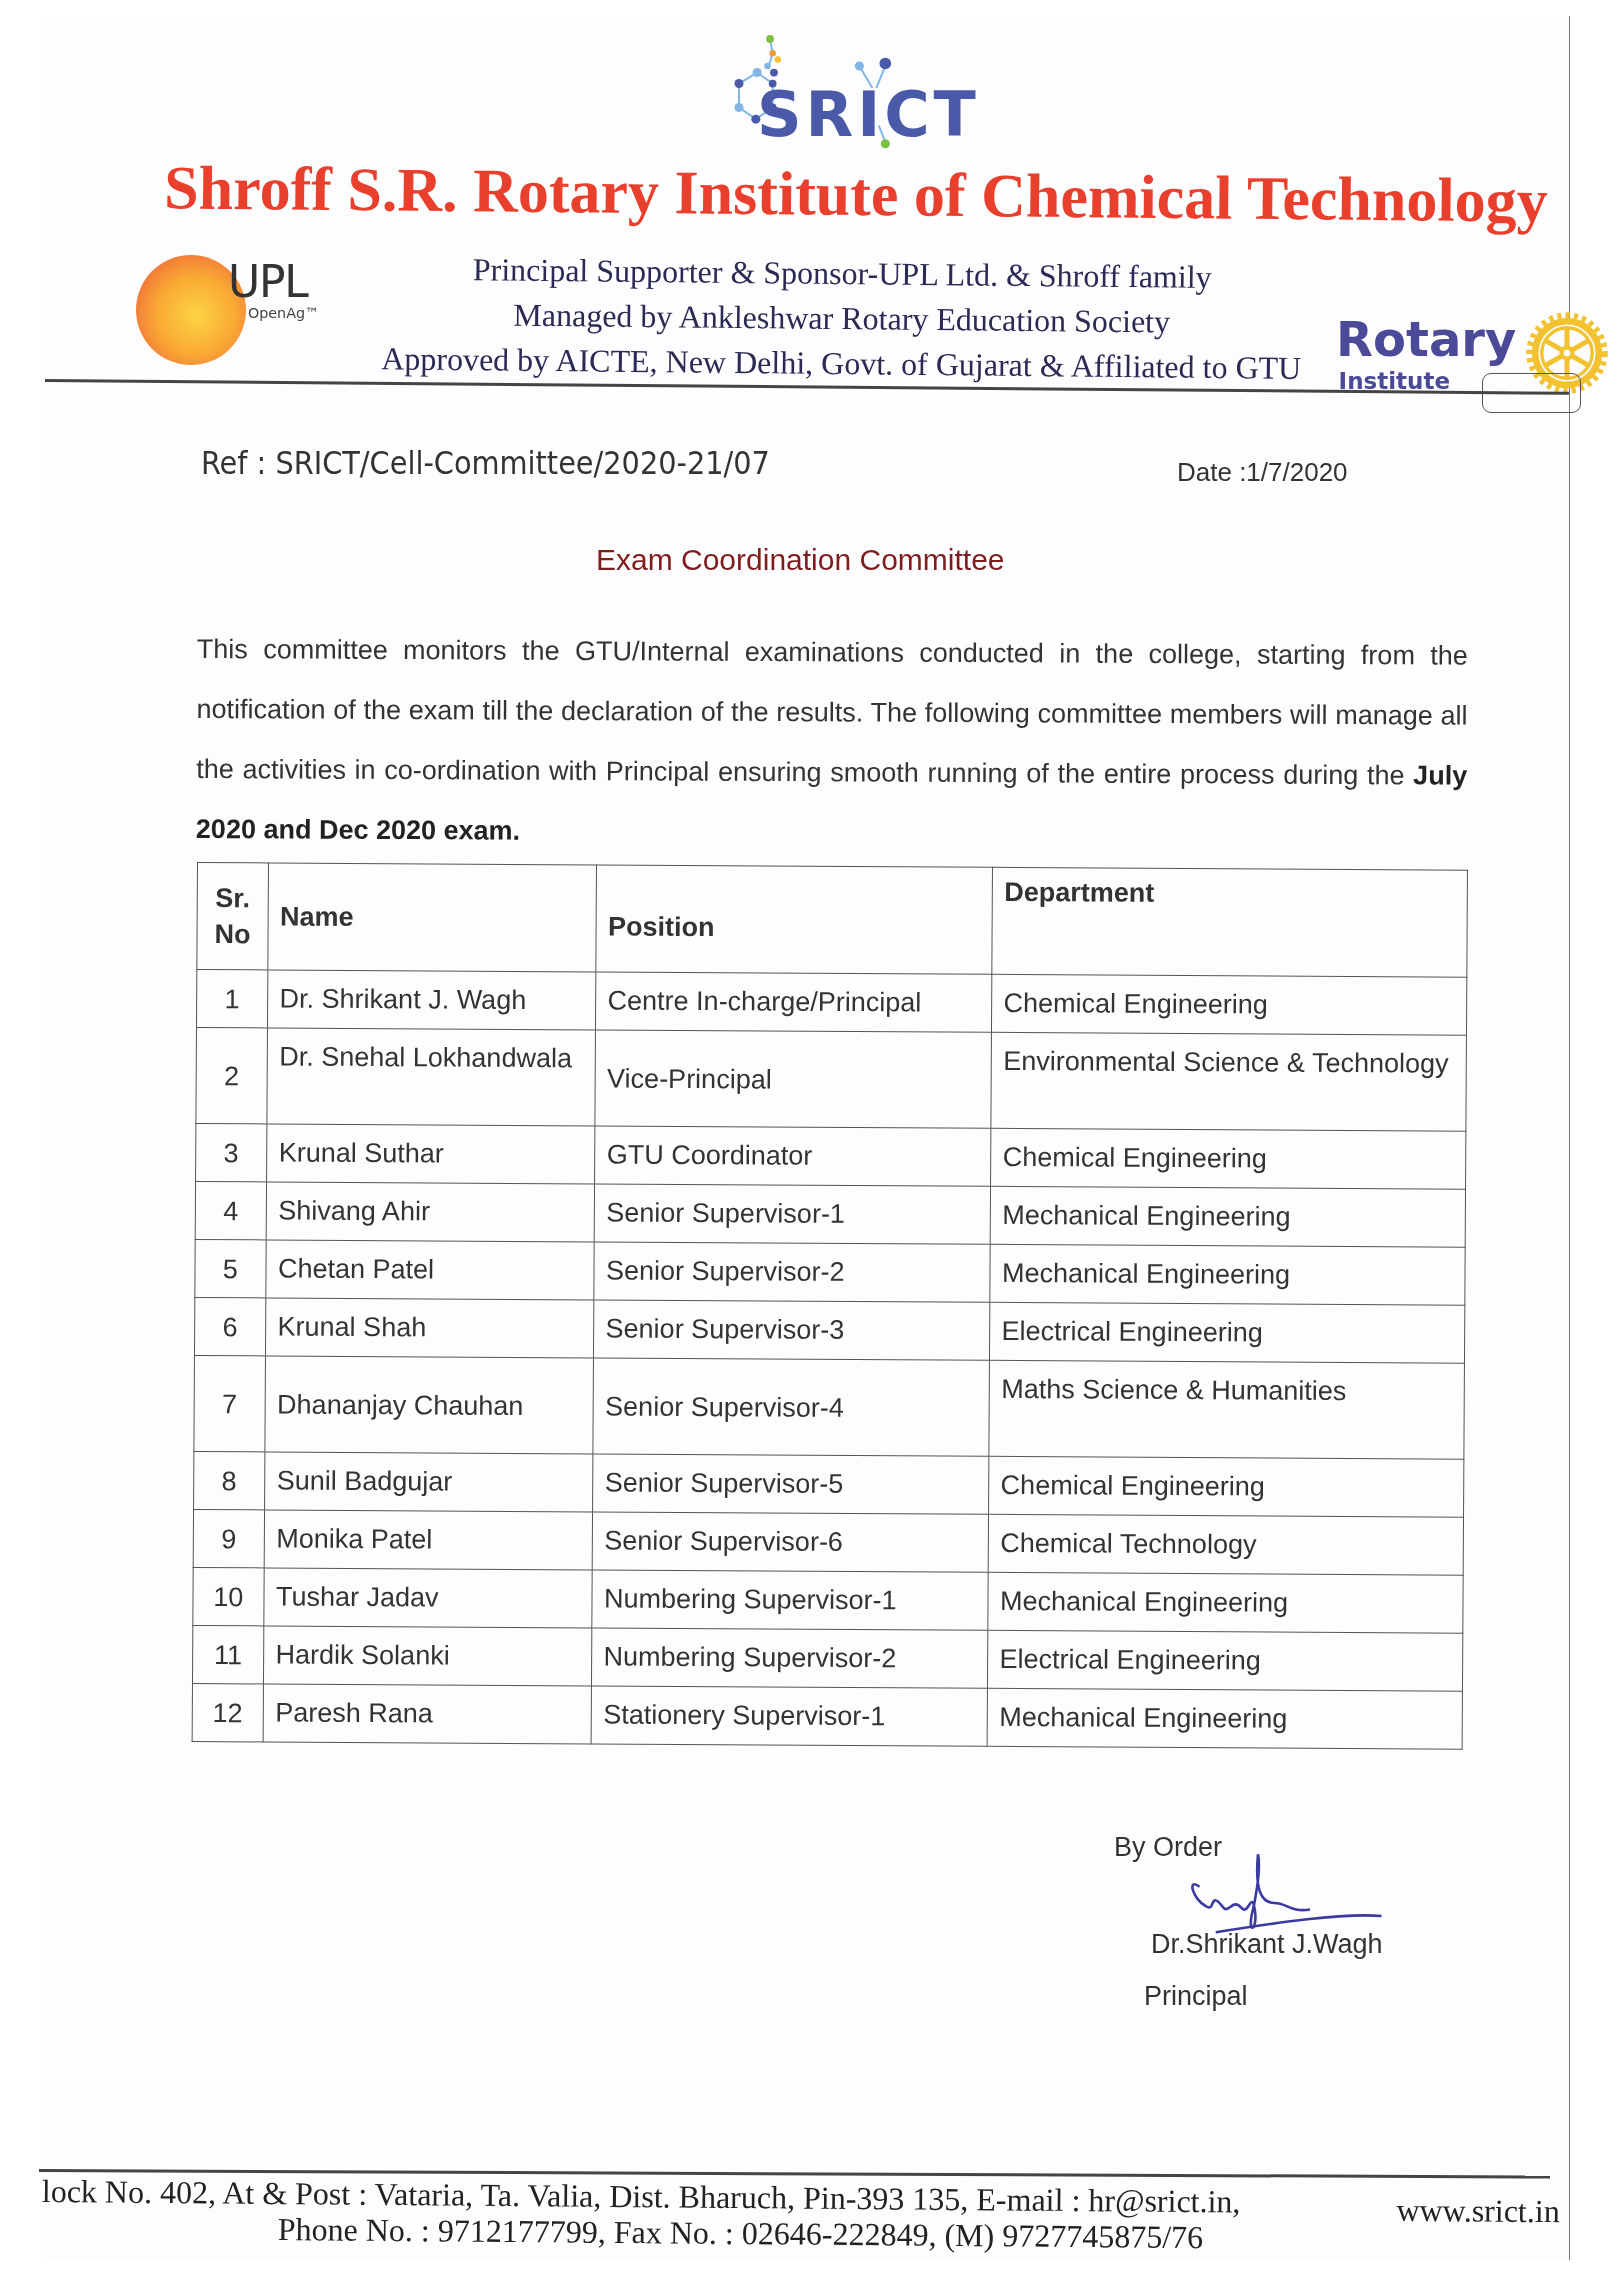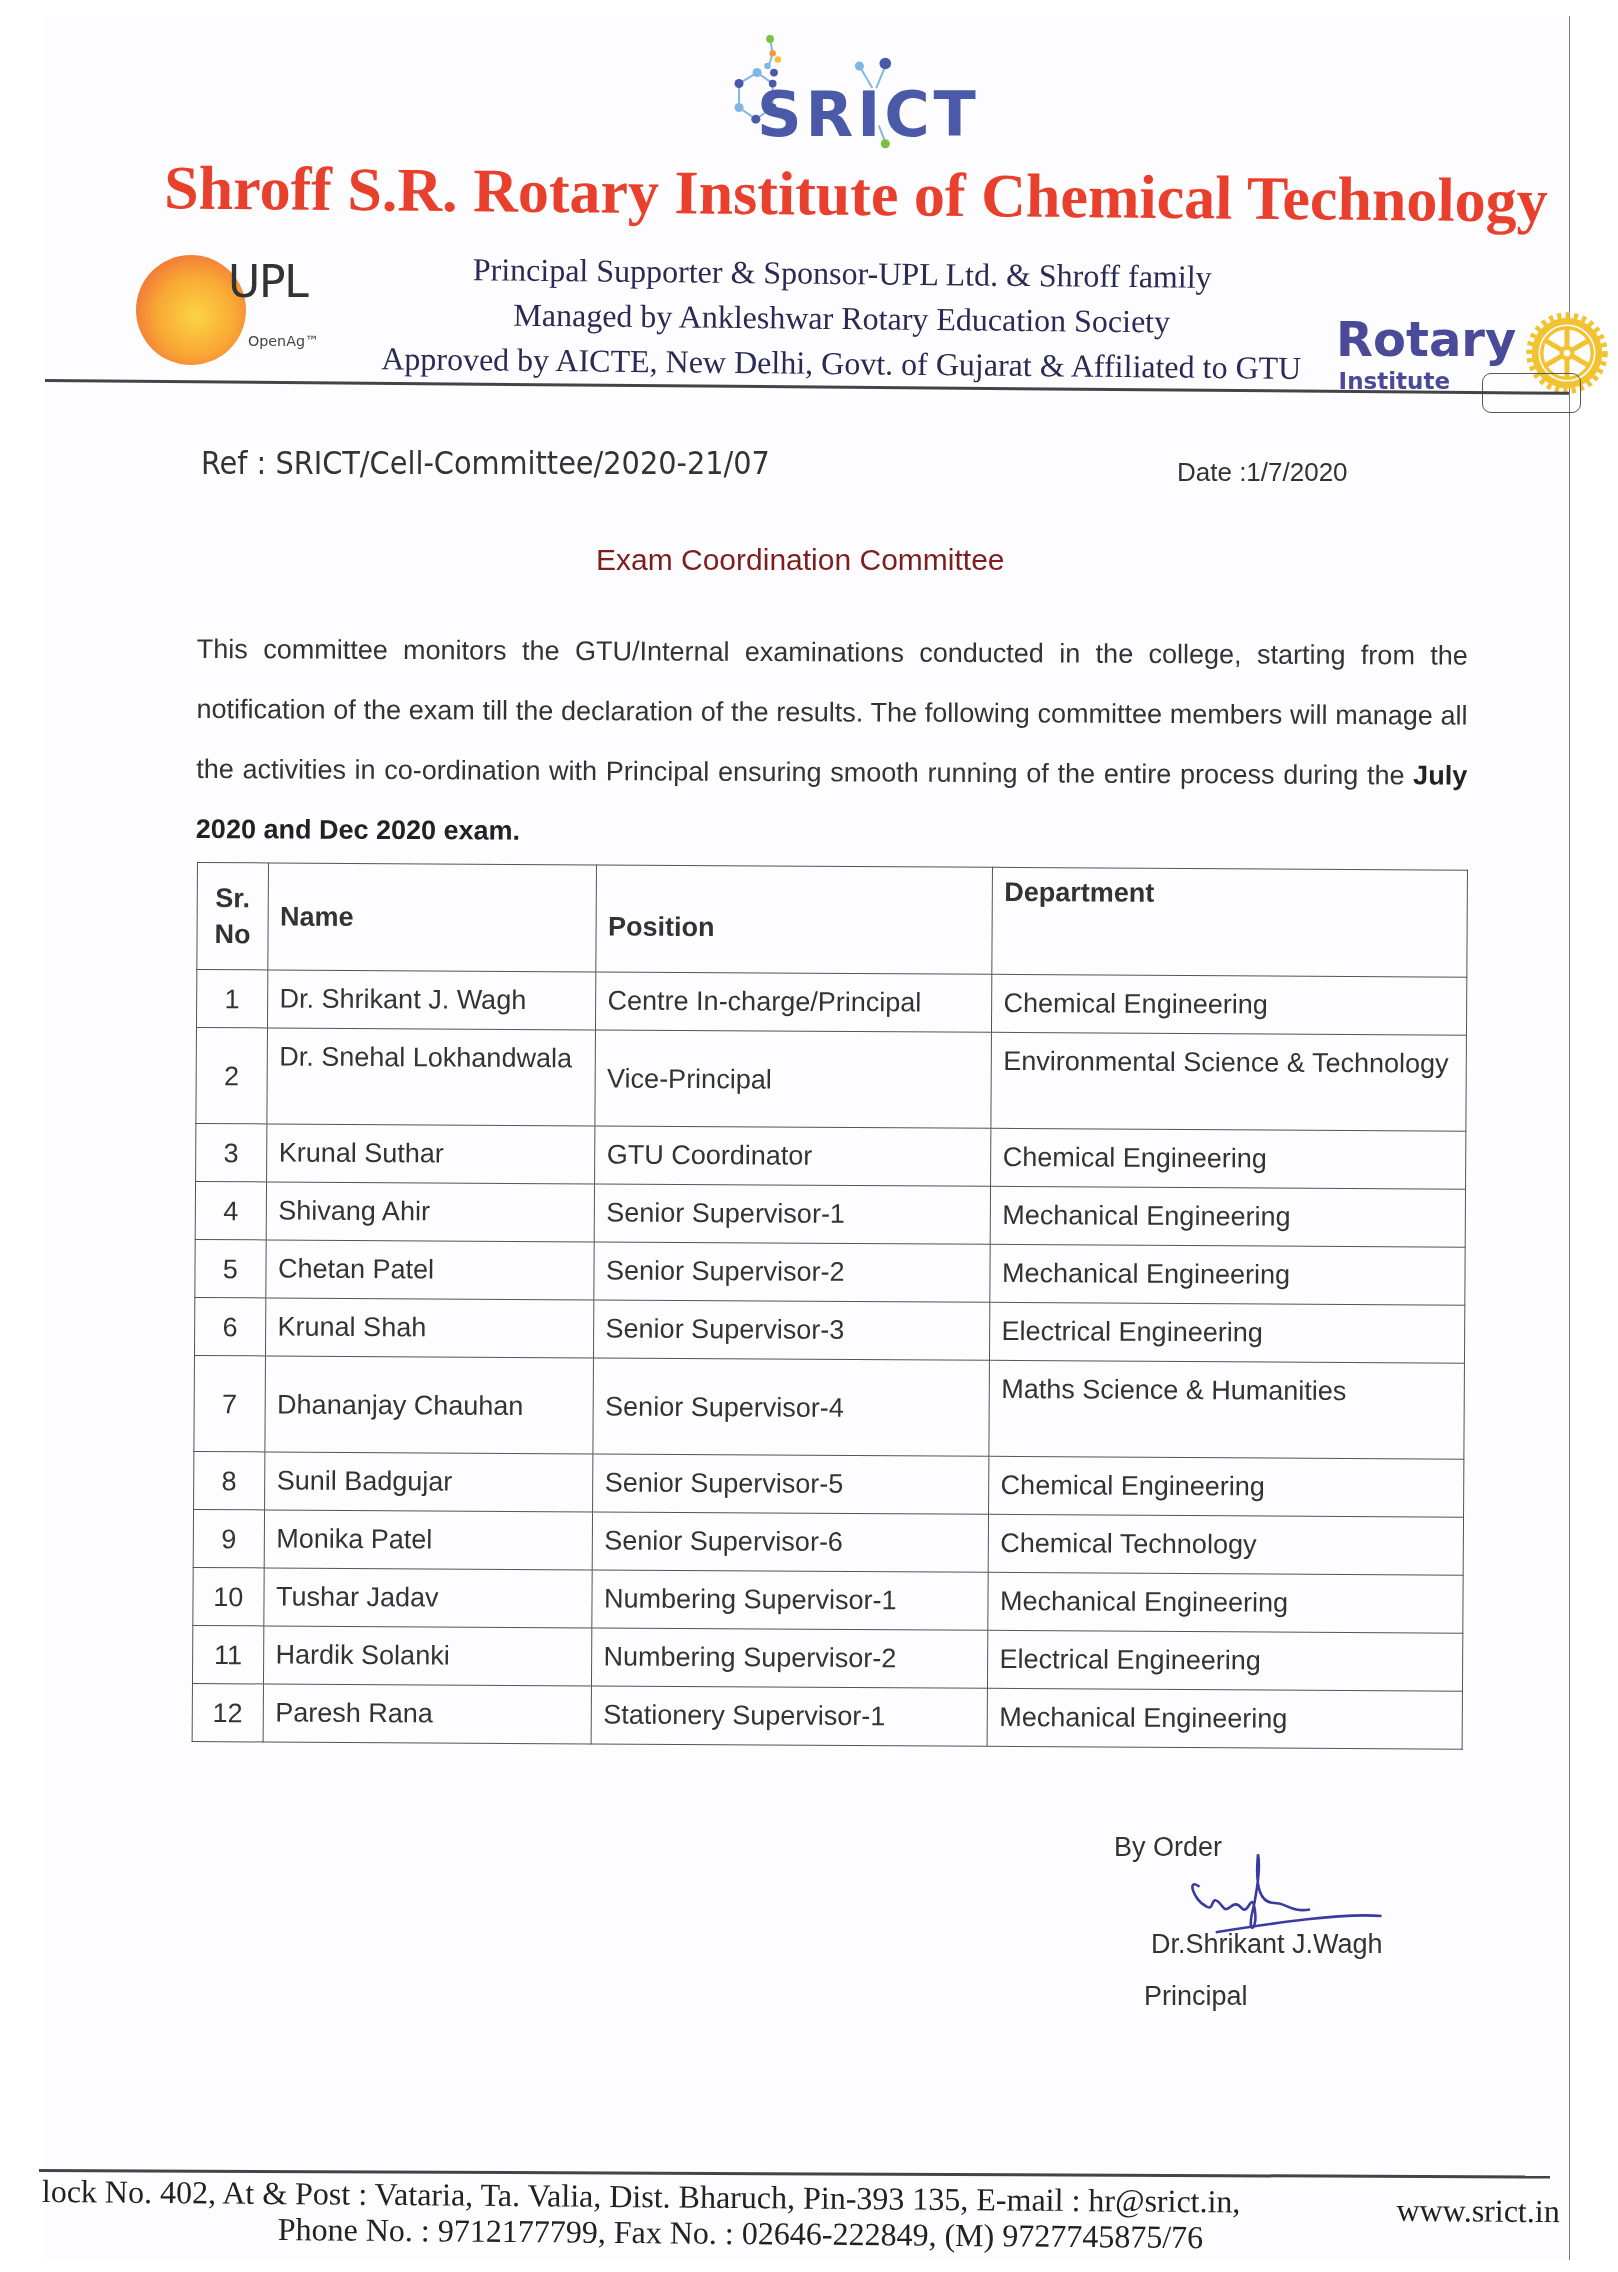--- a/index.html
+++ b/index.html
@@ -22,21 +22,21 @@
     font-family: "Liberation Serif", serif; font-weight: bold; font-size: 62px; color: #e8402c;
     transform: rotate(0.55deg); transform-origin: left center; white-space: nowrap;
   }
   .upl-logo { position: absolute; left: 91px; top: 233px; width: 195px; height: 123px; }
   .upl-circle {
     position: absolute; left: 0; top: 6.5px; width: 110px; height: 110px; border-radius: 50%;
     background: radial-gradient(circle at 55% 55%, #fbd23a 0%, #f9a52a 45%, #f06a2e 80%, #e8608a 100%);
     opacity: 0.95;
   }
   .upl-text { position: absolute; left: 92px; top: 7.8px; font-family: "DejaVu Sans", sans-serif; font-size: 44px; font-weight: normal; color: #333; letter-spacing: -1.3px; }
-  .upl-sub { position: absolute; left: 112px; top: 56px; font-family: "DejaVu Sans", sans-serif; font-size: 14.3px; color: #444; margin-top: 28px; }
+  .upl-sub { position: absolute; left: 112px; top: 56px; font-family: "DejaVu Sans", sans-serif; font-size: 14.3px; color: #444; }
   .sub-lines {
     position: absolute; left: 311px; top: 230px; width: 973px; text-align: center;
     font-family: "Liberation Serif", serif; font-size: 32px; color: #2a2a55; line-height: 45px;
     transform: rotate(0.6deg); transform-origin: left top;
   }
   .rotary-logo { position: absolute; left: 1291px; top: 259px; width: 272px; height: 104px; margin-top: 36px; }
   .rotary-word { position: absolute; left: 0; top: 0; font-family: "DejaVu Sans", sans-serif; font-weight: bold; font-size: 48px; color: #4a4a98; }
   .rotary-sub { position: absolute; left: 2.6px; top: 57px; font-family: "DejaVu Sans", sans-serif; font-weight: bold; font-size: 23px; color: #4a4a98; }
   .rotary-wheel { position: absolute; left: 189px; top: 0; width: 84px; height: 84px; }
   .stamp-box {

